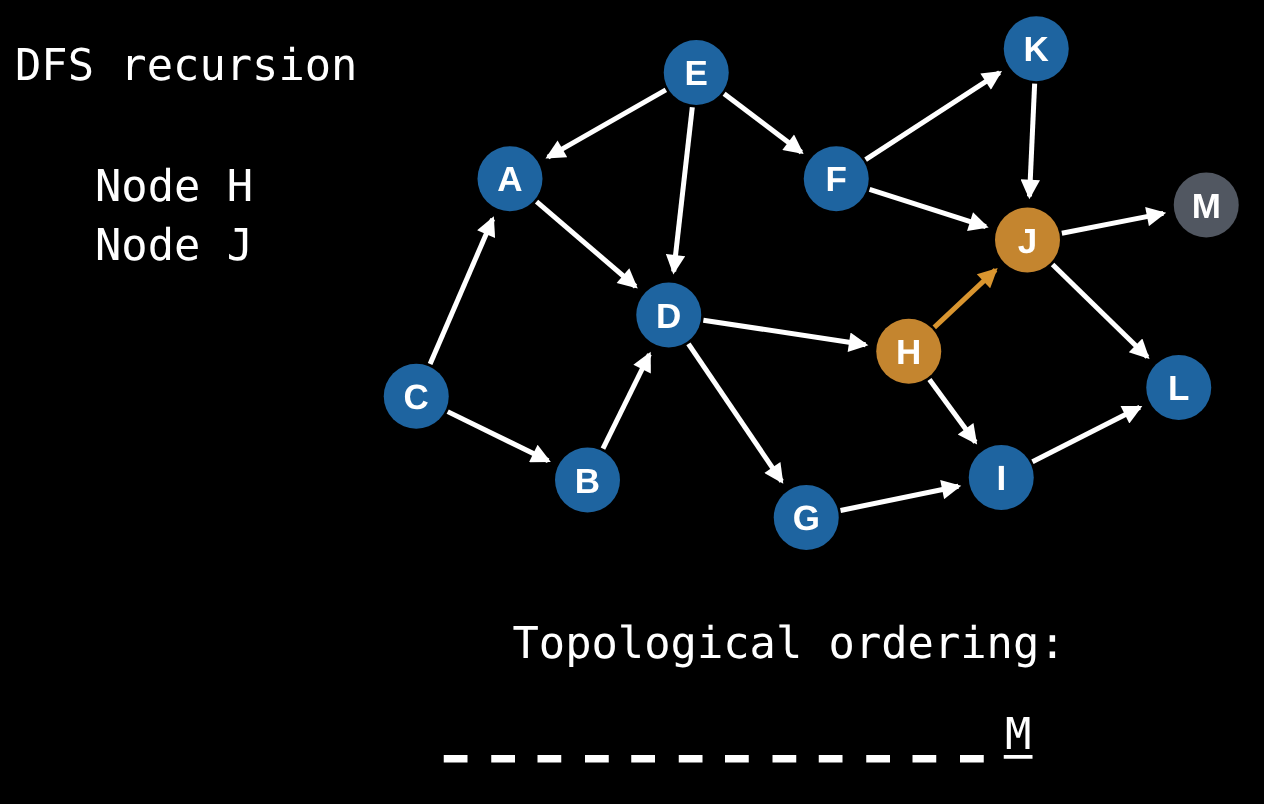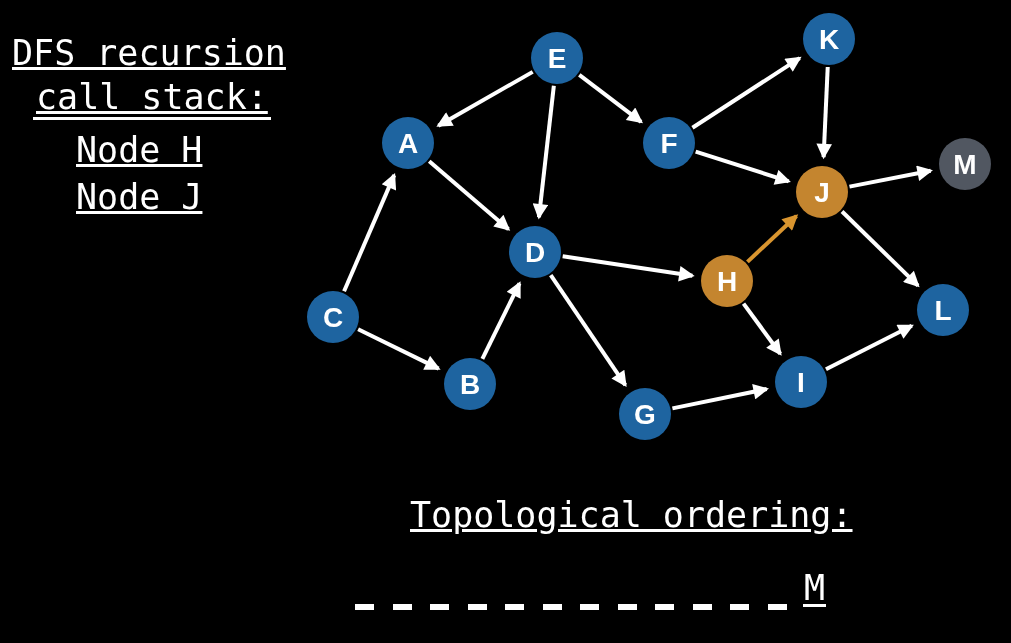--- a/index.html
+++ b/index.html
@@ -20,21 +20,20 @@
     position: absolute;
     left: 0;
     top: 0;
   }
   .mono {
     position: absolute;
     font-size: 35px;
     line-height: 40px;
     white-space: pre;
     color: #fff;
-    text-decoration: underline;
   }
   #stack-title-1 { left: 12px;  top: 33px; }
   #stack-title-2 {
     left: 33px; top: 79px;
     line-height: 37px;
     border-bottom: 3px solid #fff;
     padding: 0 3px 1px 3px;
   }
   .stack-item { position: absolute; left: 76px; text-align: right; }
   #ordering-label { left: 410px; top: 495px; }
@@ -150,21 +149,20 @@
         <text x="943" y="320" text-anchor="middle" fill="#ffffff" font-family="&quot;Liberation Sans&quot;, sans-serif" font-size="28" font-weight="bold">L</text>
       </g>
       <g>
         <circle cx="965" cy="164" r="26" fill="#515761"></circle>
         <text x="965" y="174" text-anchor="middle" fill="#ffffff" font-family="&quot;Liberation Sans&quot;, sans-serif" font-size="28" font-weight="bold">M</text>
       </g>
     </svg>
 
   <div class="mono" id="stack-title-1">DFS recursion</div>
 
-  <div class="mono" id="stack-title-2">call stack:</div>
 
   <div id="stack-items">
       <div class="mono stack-item" style="top: 130px;">Node H</div>
       <div class="mono stack-item" style="top: 177px;">Node J</div>
     </div>
 
   <div class="mono" id="ordering-label">Topological ordering:</div>
 
   <div id="ordering-slots">
       <div class="slot">

